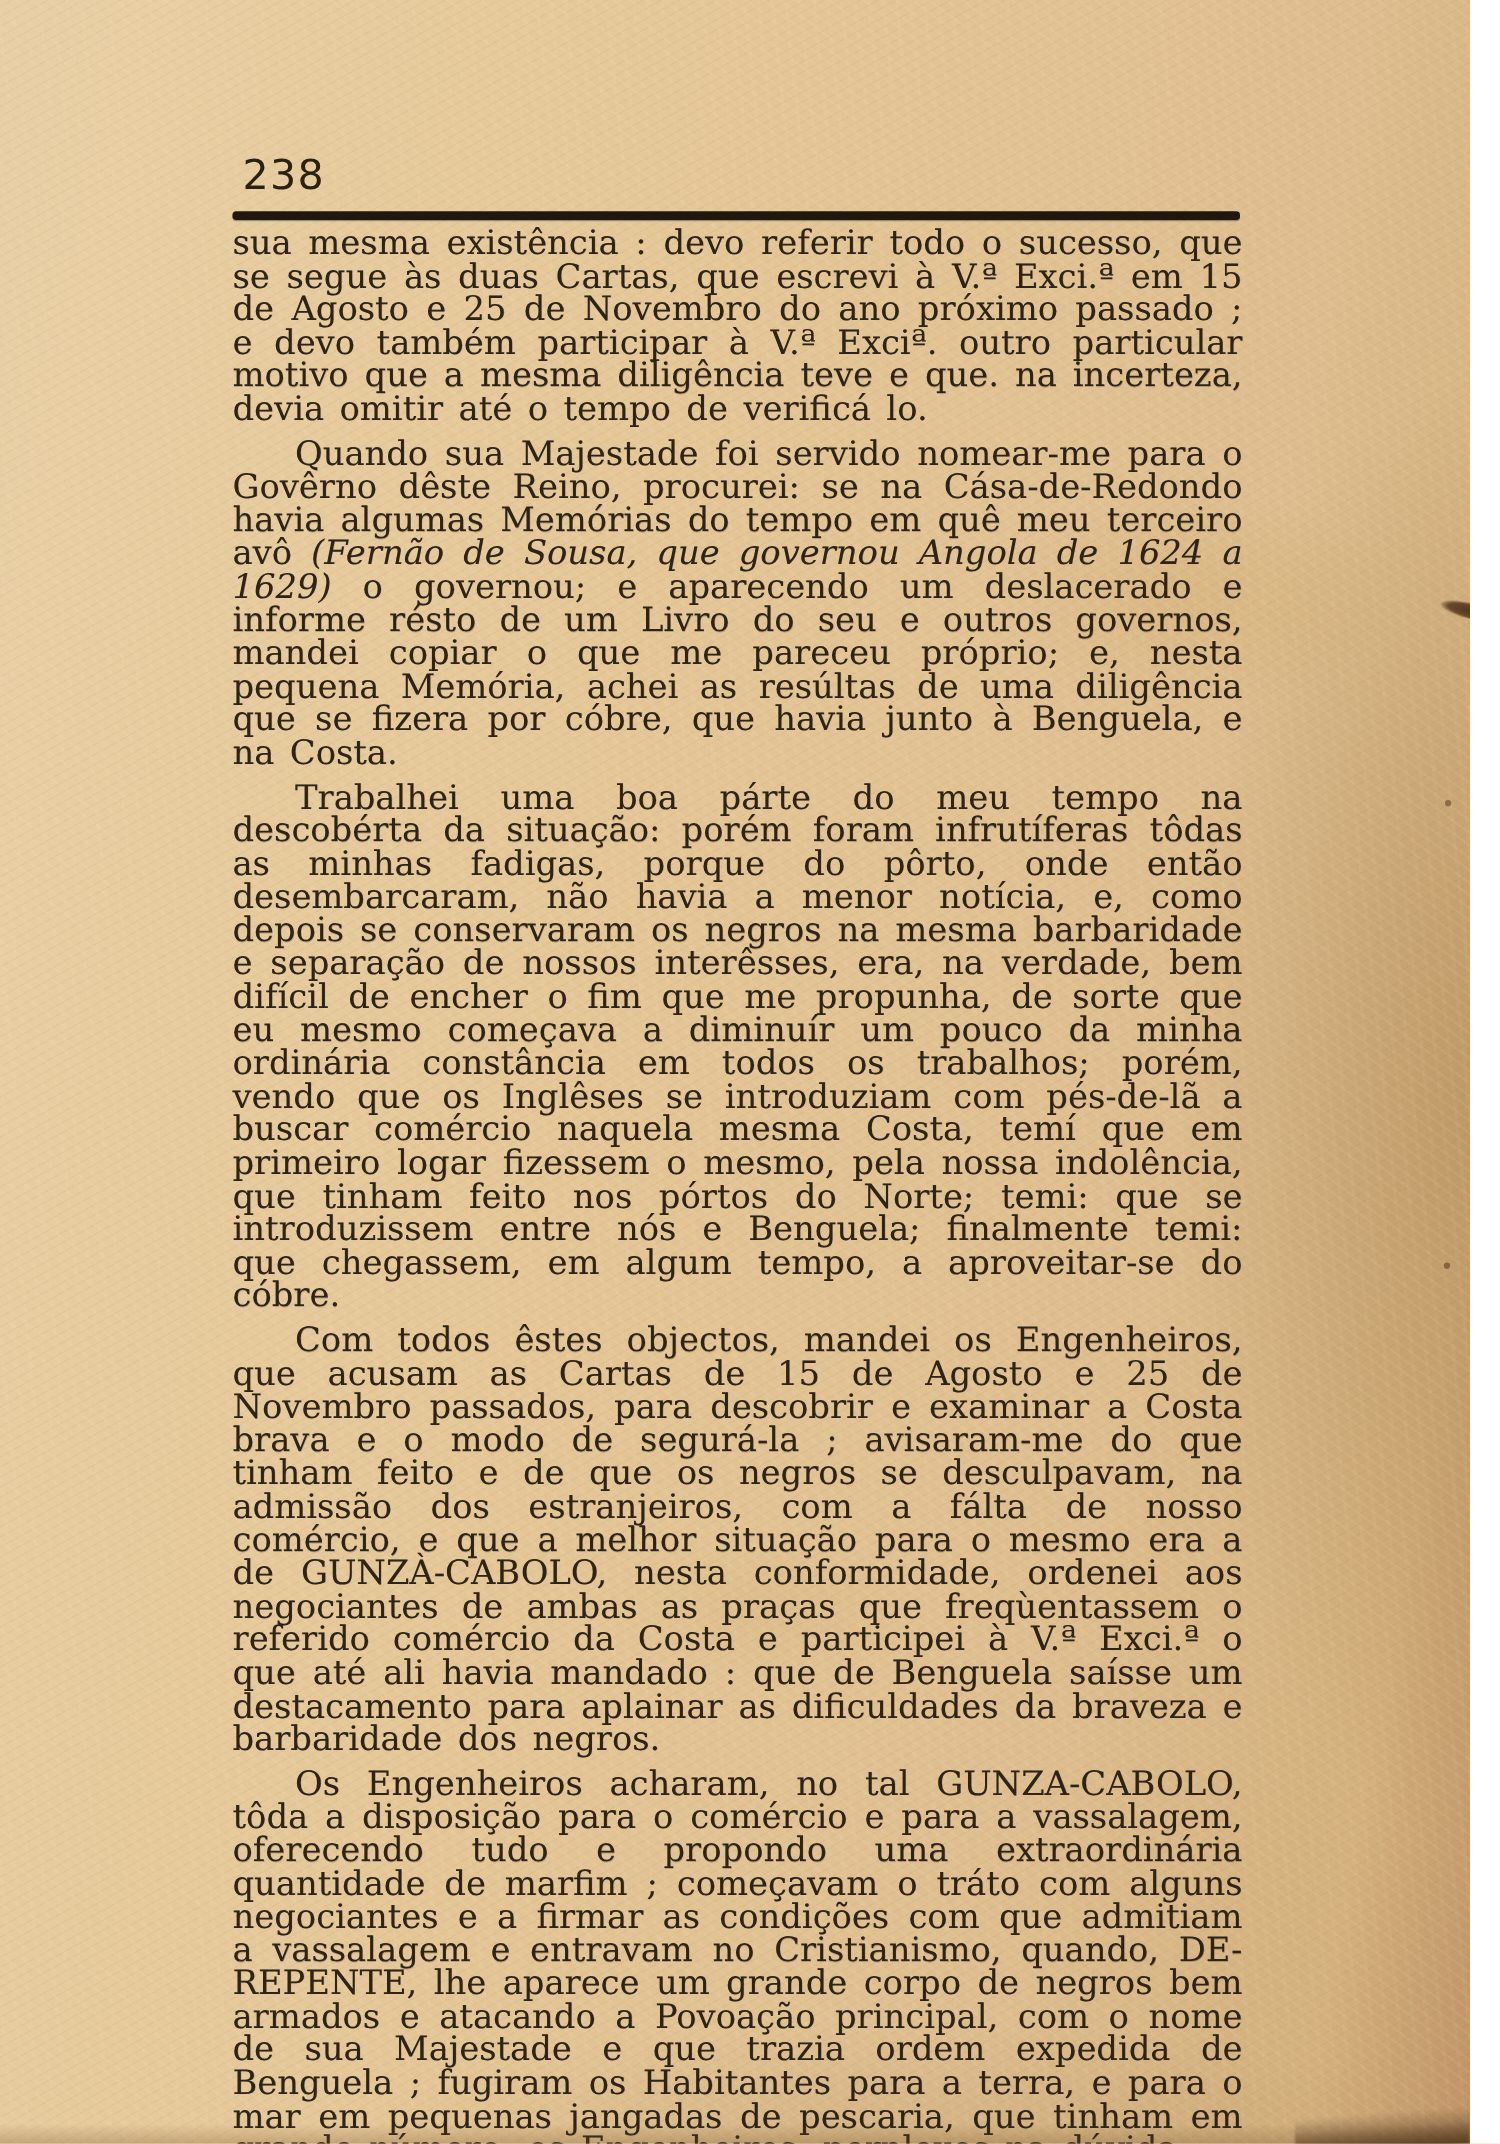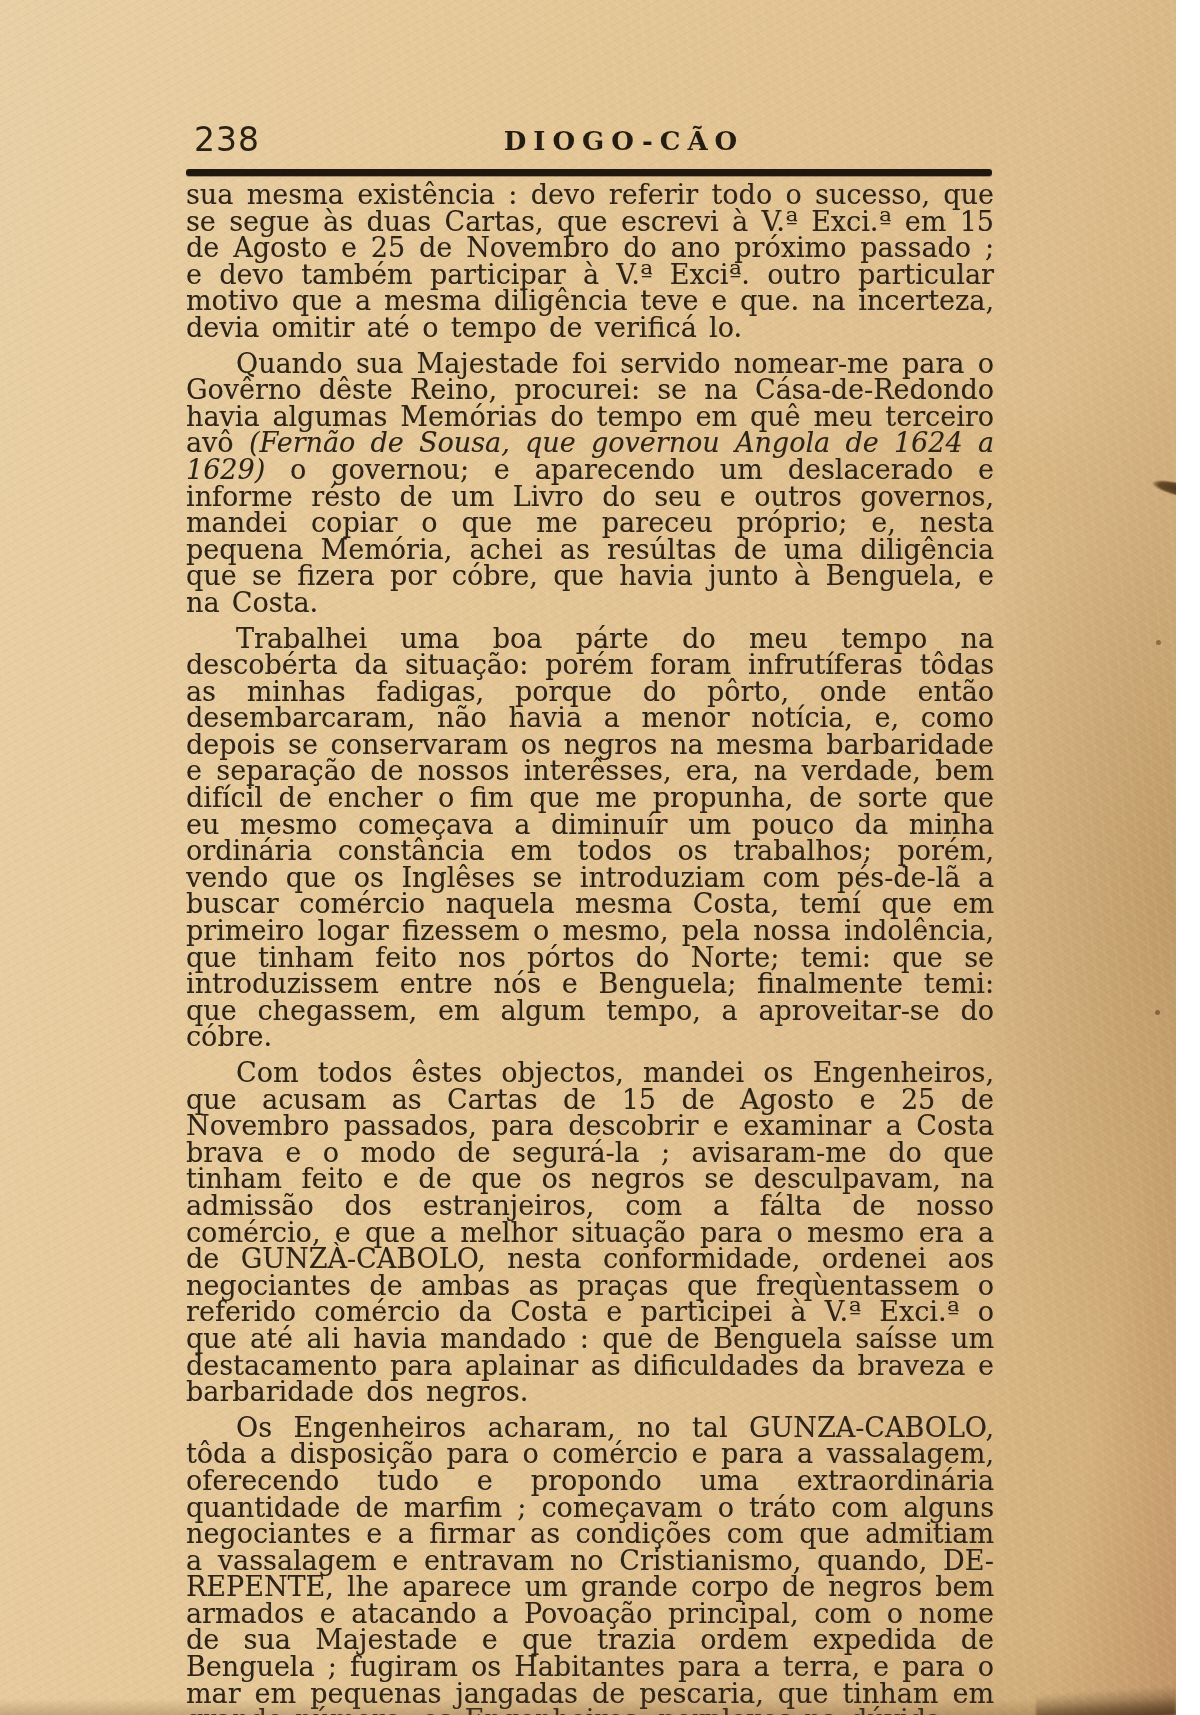--- a/index.html
+++ b/index.html
@@ -158,21 +158,20 @@
     filter: blur(1px);
   }
 </style>
 </head>
 <body>
 
 <div class="page">
 
   <div class="header">
     <span class="page-number">238</span>
-    <span class="running-title">DIOGO-CÃO</span>
     <div class="header-rule"></div>
   </div>
 
   <main class="text-block">
     <p>
       <span>sua mesma existência : devo referir todo o sucesso, que se segue às duas Cartas, que escrevi à V.ª Exci.ª em 15 de Agosto e 25 de Novembro do ano próximo passado ; e devo também participar à V.ª Exciª. outro particular motivo que a mesma diligência teve e que. na incerteza, devia omitir até o tempo de verificá lo.</span>
     </p>
     <p class="indent">
       <span>Quando sua Majestade foi servido nomear-me para o Govêrno dêste Reino, procurei: se na Cása-de-Redondo havia algumas Memórias do tempo em quê meu terceiro avô </span><i>(Fernão de Sousa, que governou Angola de 1624 a 1629)</i><span> o governou; e aparecendo um deslacerado e informe résto de um Livro do seu e outros governos, mandei copiar o que me pareceu próprio; e, nesta pequena Memória, achei as resúltas de uma diligência que se fizera por cóbre, que havia junto à Benguela, e na Costa.</span>
     </p>

